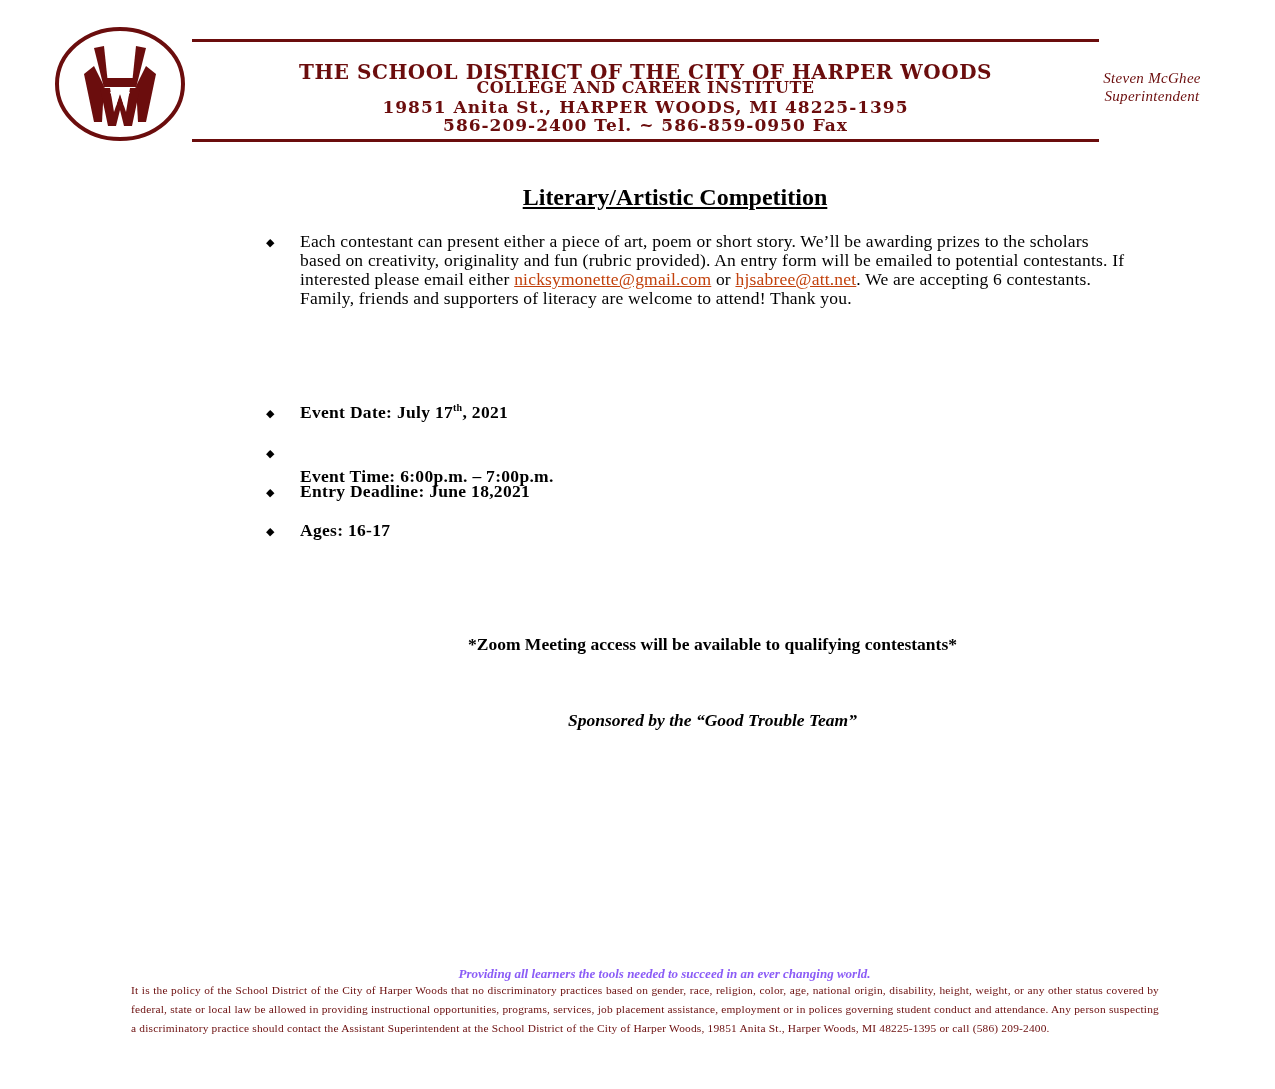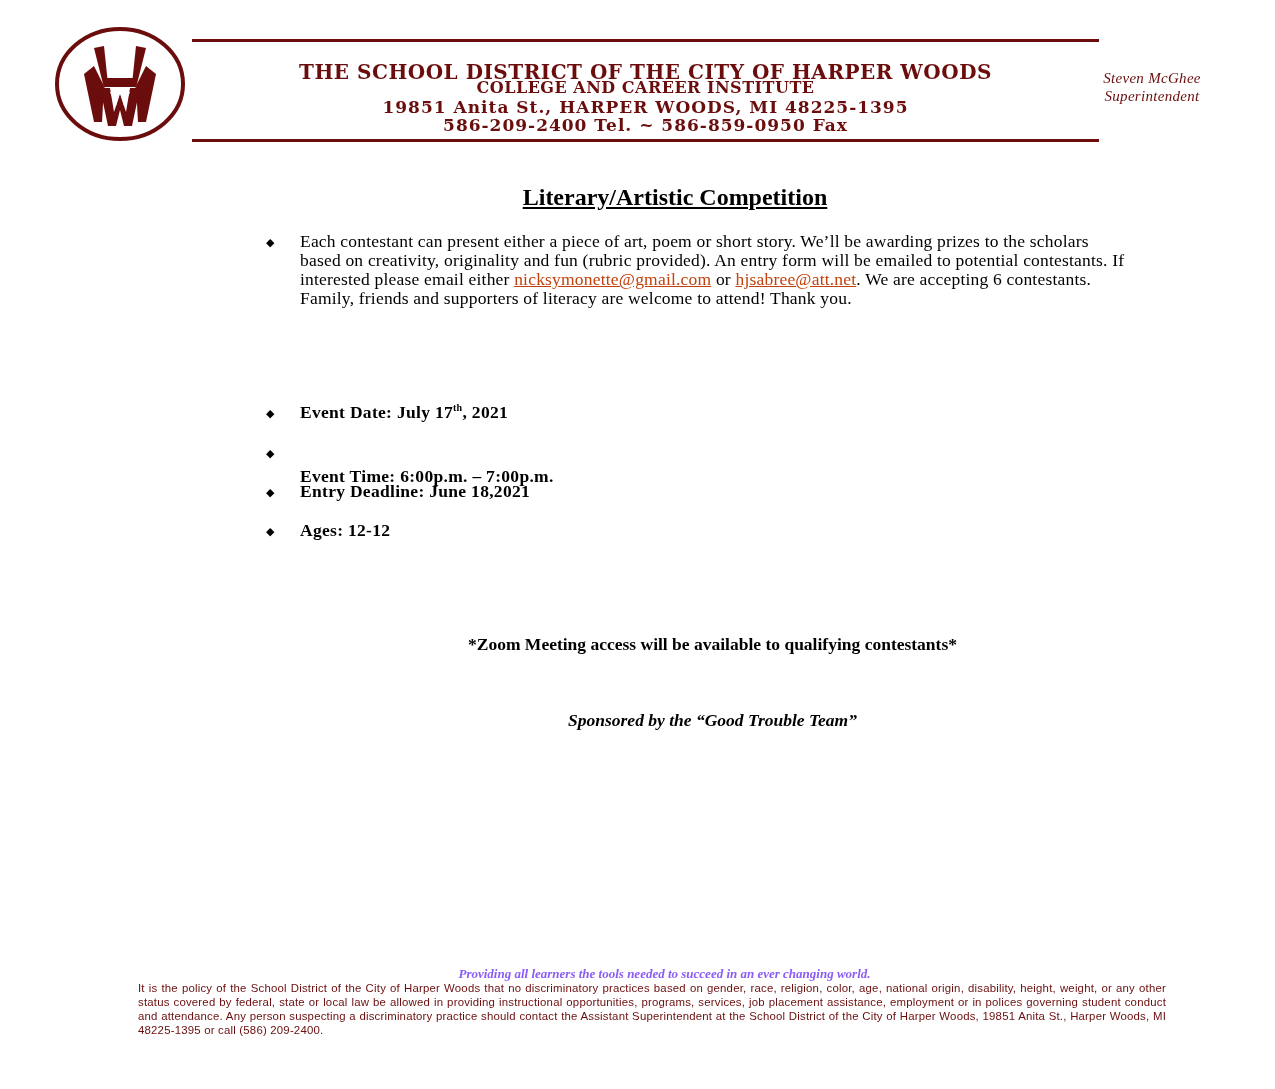--- a/index.html
+++ b/index.html
@@ -26,21 +26,21 @@
   .para { left: 300px; top: 232px; width: 830px; font-size: 17.5px; line-height: 18.9px; letter-spacing: 0.2px; }
   .para a { color: #c2410c; text-decoration: underline; }
   .item { left: 300px; font-size: 17.5px; font-weight: bold; letter-spacing: 0.3px; }
   .item sup { font-size: 10px; }
 
   .zoom-note { left: 0; width: 1425px; top: 634px; text-align: center; font-size: 17.5px; font-weight: bold; }
   .sponsor { left: 0; width: 1425px; top: 710px; text-align: center; font-size: 17.5px; font-weight: bold; font-style: italic; }
 
   
   .motto { left: 0; width: 1273px; top: 966px; text-align: center; color: #8b5cf6; font-size: 13px; font-weight: bold; font-style: italic; padding-left: 28px; }
-  .policy { left: 138px; top: 981px; width: 1028px; color: #6b0d0d; font-family: Liberation Sans, sans-serif; font-size: 11.4px; line-height: 14px; text-align: justify; letter-spacing: 0.2px; }
+  .policy { left: 131px; top: 981px; width: 1028px; color: #6b0d0d; font-family: Liberation Serif, serif; font-size: 11.4px; line-height: 19px; text-align: justify; letter-spacing: 0.2px; }
 </style>
 </head>
 <body>
 
 <div class="abs logo">
   <svg width="132" height="116" viewBox="0 0 132 116">
     <ellipse cx="66" cy="58" rx="63" ry="55" fill="none" stroke="#6b0d0d" stroke-width="4"></ellipse>
     <g fill="#6b0d0d">
 
       <polygon points="30,48 40,40 50,60 48,96 40,96"></polygon>
@@ -82,19 +82,19 @@
   <span>Event Date: July 17</span><sup>th</sup><span>, 2021</span>
 </div>
 
 <div class="abs bullet" style="top:447px;">◆</div>
 <div class="abs item" style="top:450px;margin-top:16px;">Event Time: 6:00p.m. – 7:00p.m.</div>
 
 <div class="abs bullet" style="top:486px;">◆</div>
 <div class="abs item" style="top:481px;">Entry Deadline: June 18,2021</div>
 
 <div class="abs bullet" style="top:525px;">◆</div>
-<div class="abs item" style="top:520px;">Ages: 12-12</div>
+<div class="abs item" style="top:520px;">Ages: 16-17</div>
 
 <div class="abs zoom-note">*Zoom Meeting access will be available to qualifying contestants*</div>
 <div class="abs sponsor">Sponsored by the “Good Trouble Team”</div>
 
 <div class="abs motto">Providing all learners the tools needed to succeed in an ever changing world.</div>
 <div class="abs policy">It is the policy of the School District of the City of Harper Woods that no discriminatory practices based on gender, race, religion, color, age, national origin, disability, height, weight, or any other status covered by federal, state or local law be allowed in providing instructional opportunities, programs, services, job placement assistance, employment or in polices governing student conduct and attendance. Any person suspecting a discriminatory practice should contact the Assistant Superintendent at the School District of the City of Harper Woods, 19851 Anita St., Harper Woods, MI 48225-1395 or call (586) 209-2400.</div>
 
 </body></html>

